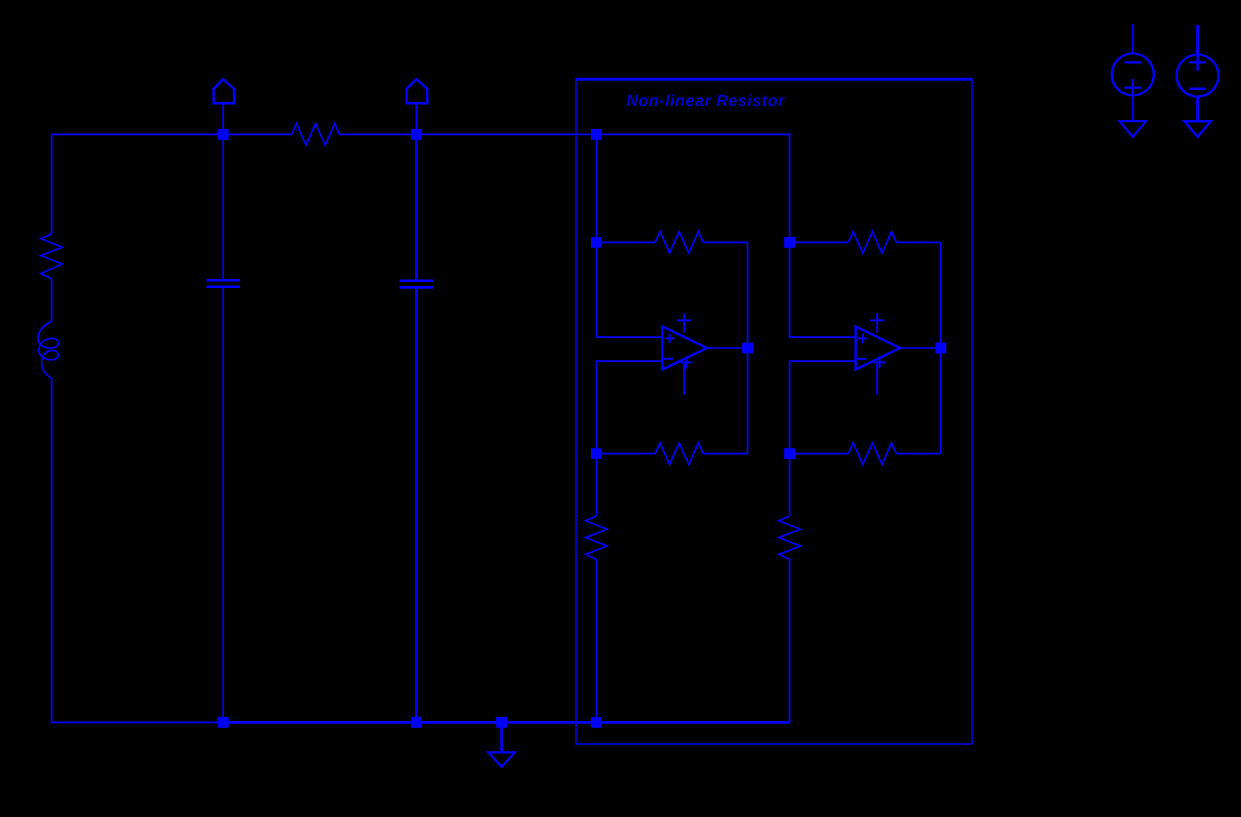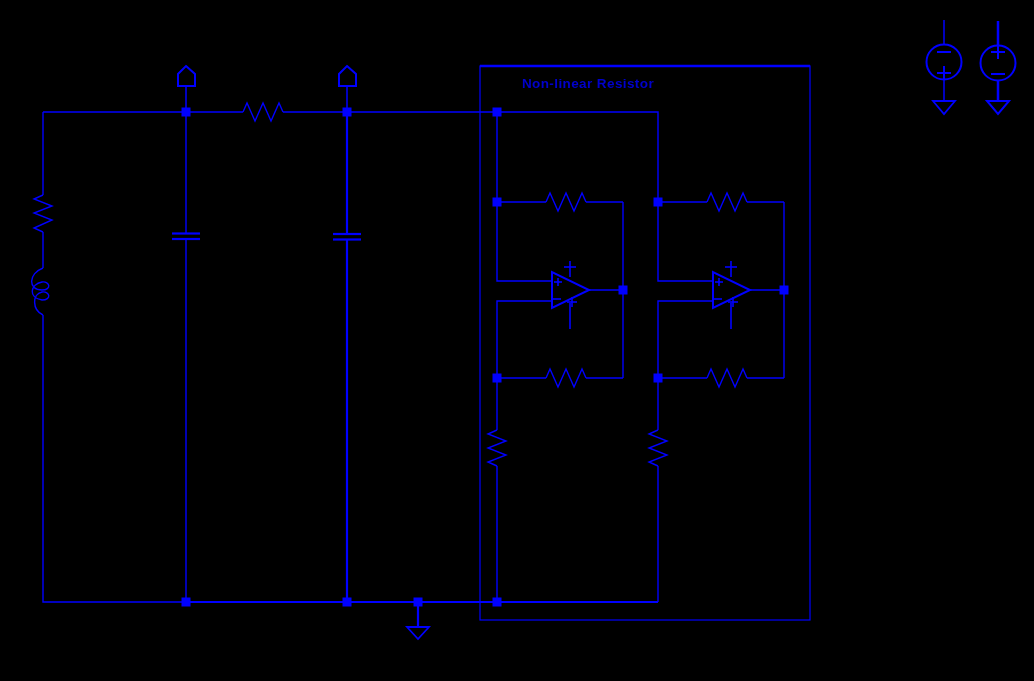--- a/index.html
+++ b/index.html
@@ -1,17 +1,17 @@
 <!DOCTYPE html>
 <html><head>
 <meta charset="utf-8">
 <style>
   html,body{margin:0;padding:0;background:#000;}
   .stage{position:relative;width:1034px;height:681px;background:#000;overflow:hidden;
-         font-family:"Liberation Sans", sans-serif;}
+         font-family:"Liberation Sans", sans-serif;font-style:italic;}
   svg{display:block}
   text.box-title{font-family:"Liberation Sans", sans-serif;font-weight:bold;font-size:13.5px;letter-spacing:.4px;}
 </style>
 </head>
 <body>
 
 <div class="stage">
 <svg width="1034" height="681" viewBox="0 0 1034 681">
 
   <g stroke="#0000ff" fill="none">

